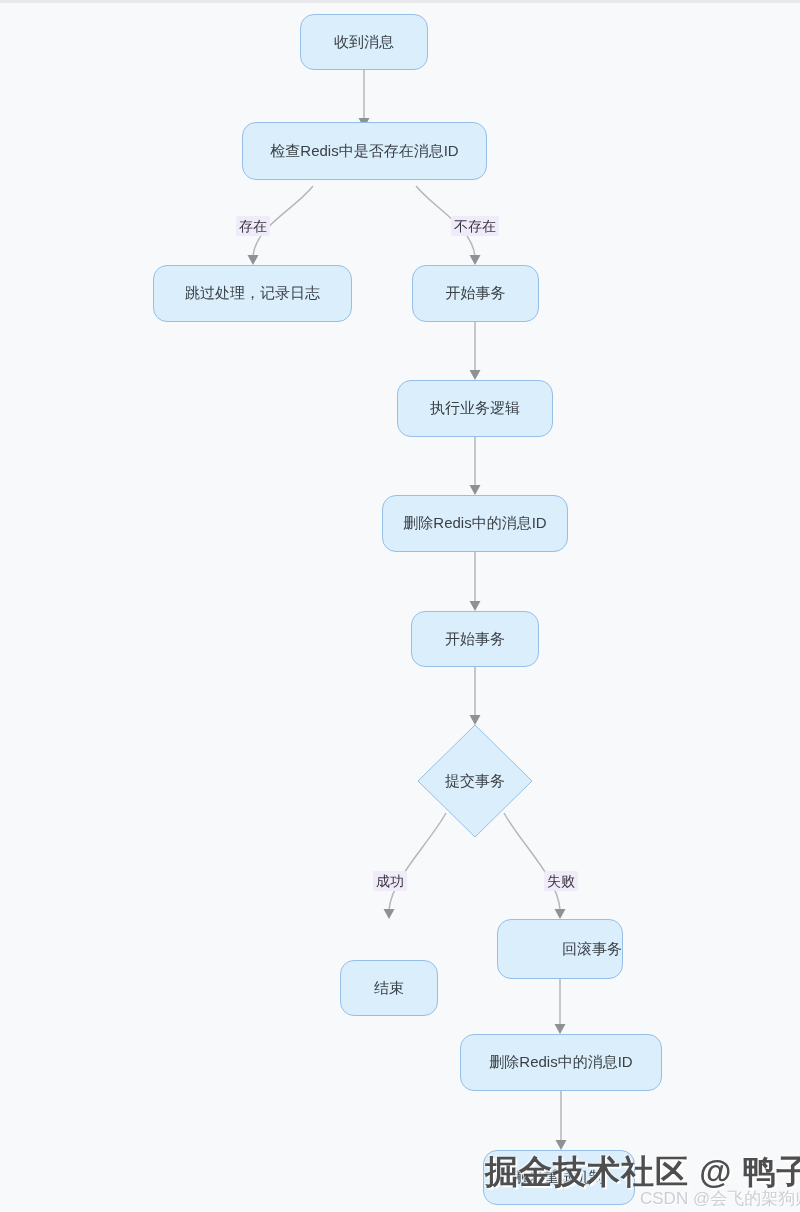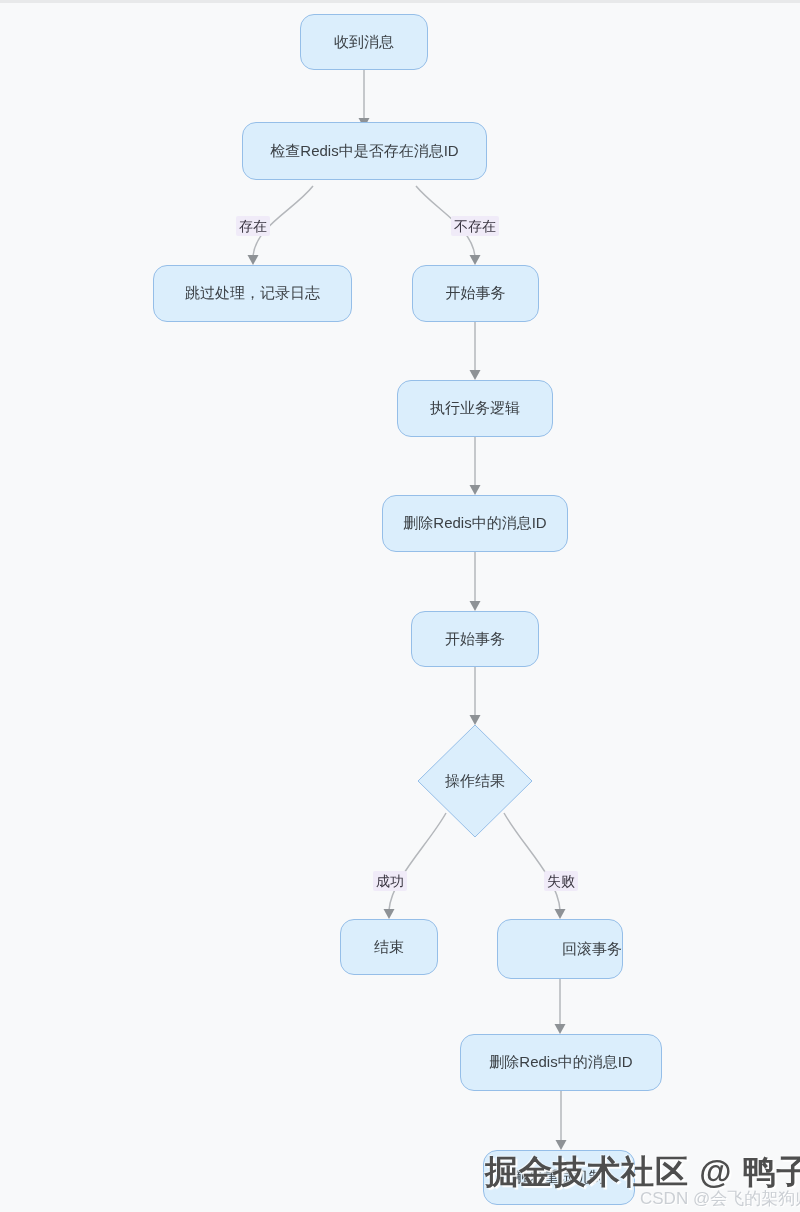--- a/index.html
+++ b/index.html
@@ -117,35 +117,35 @@
       </div>
       <div class="node" style="left: 397px; top: 380px; width: 156px; height: 57px;">
         <span>执行业务逻辑</span>
       </div>
       <div class="node" style="left: 382px; top: 495px; width: 186px; height: 57px;">
         <span>删除Redis中的消息ID</span>
       </div>
       <div class="node" style="left: 411px; top: 611px; width: 128px; height: 56px;">
         <span>开始事务</span>
       </div>
-      <div class="node" style="left: 340px; top: 919px; width: 98px; height: 56px;">
+      <div class="node" style="left: 340px; top: 960px; width: 98px; height: 56px;">
         <span>结束</span>
       </div>
       <div class="node" style="left: 497px; top: 919px; width: 126px; height: 60px; justify-content: flex-end;">
         <span>回滚事务</span>
       </div>
       <div class="node" style="left: 460px; top: 1034px; width: 202px; height: 57px;">
         <span>删除Redis中的消息ID</span>
       </div>
       <div class="node" style="left: 483px; top: 1150px; width: 152px; height: 55px; font-family: Liberation Mono, monospace;">
         <span>触发重试机制</span>
       </div>
     </div>
   <div id="labels-layer">
       <div class="edge-label" style="left: 253px; top: 226px;">存在</div>
       <div class="edge-label" style="left: 475px; top: 226px;">不存在</div>
       <div class="edge-label" style="left: 390px; top: 881px;">成功</div>
       <div class="edge-label" style="left: 561px; top: 881px;">失败</div>
-      <div class="diamond-label" style="left: 418px; top: 725px; width: 114px; height: 112px;">操作结果</div>
+      <div class="diamond-label" style="left: 418px; top: 725px; width: 114px; height: 112px;">提交事务</div>
     </div>
   <div class="wm-primary">掘金技术社区 @ 鸭子神探</div>
   <div class="wm-secondary">CSDN @会飞的架狗师</div>
 </div>
 
 </body></html>

